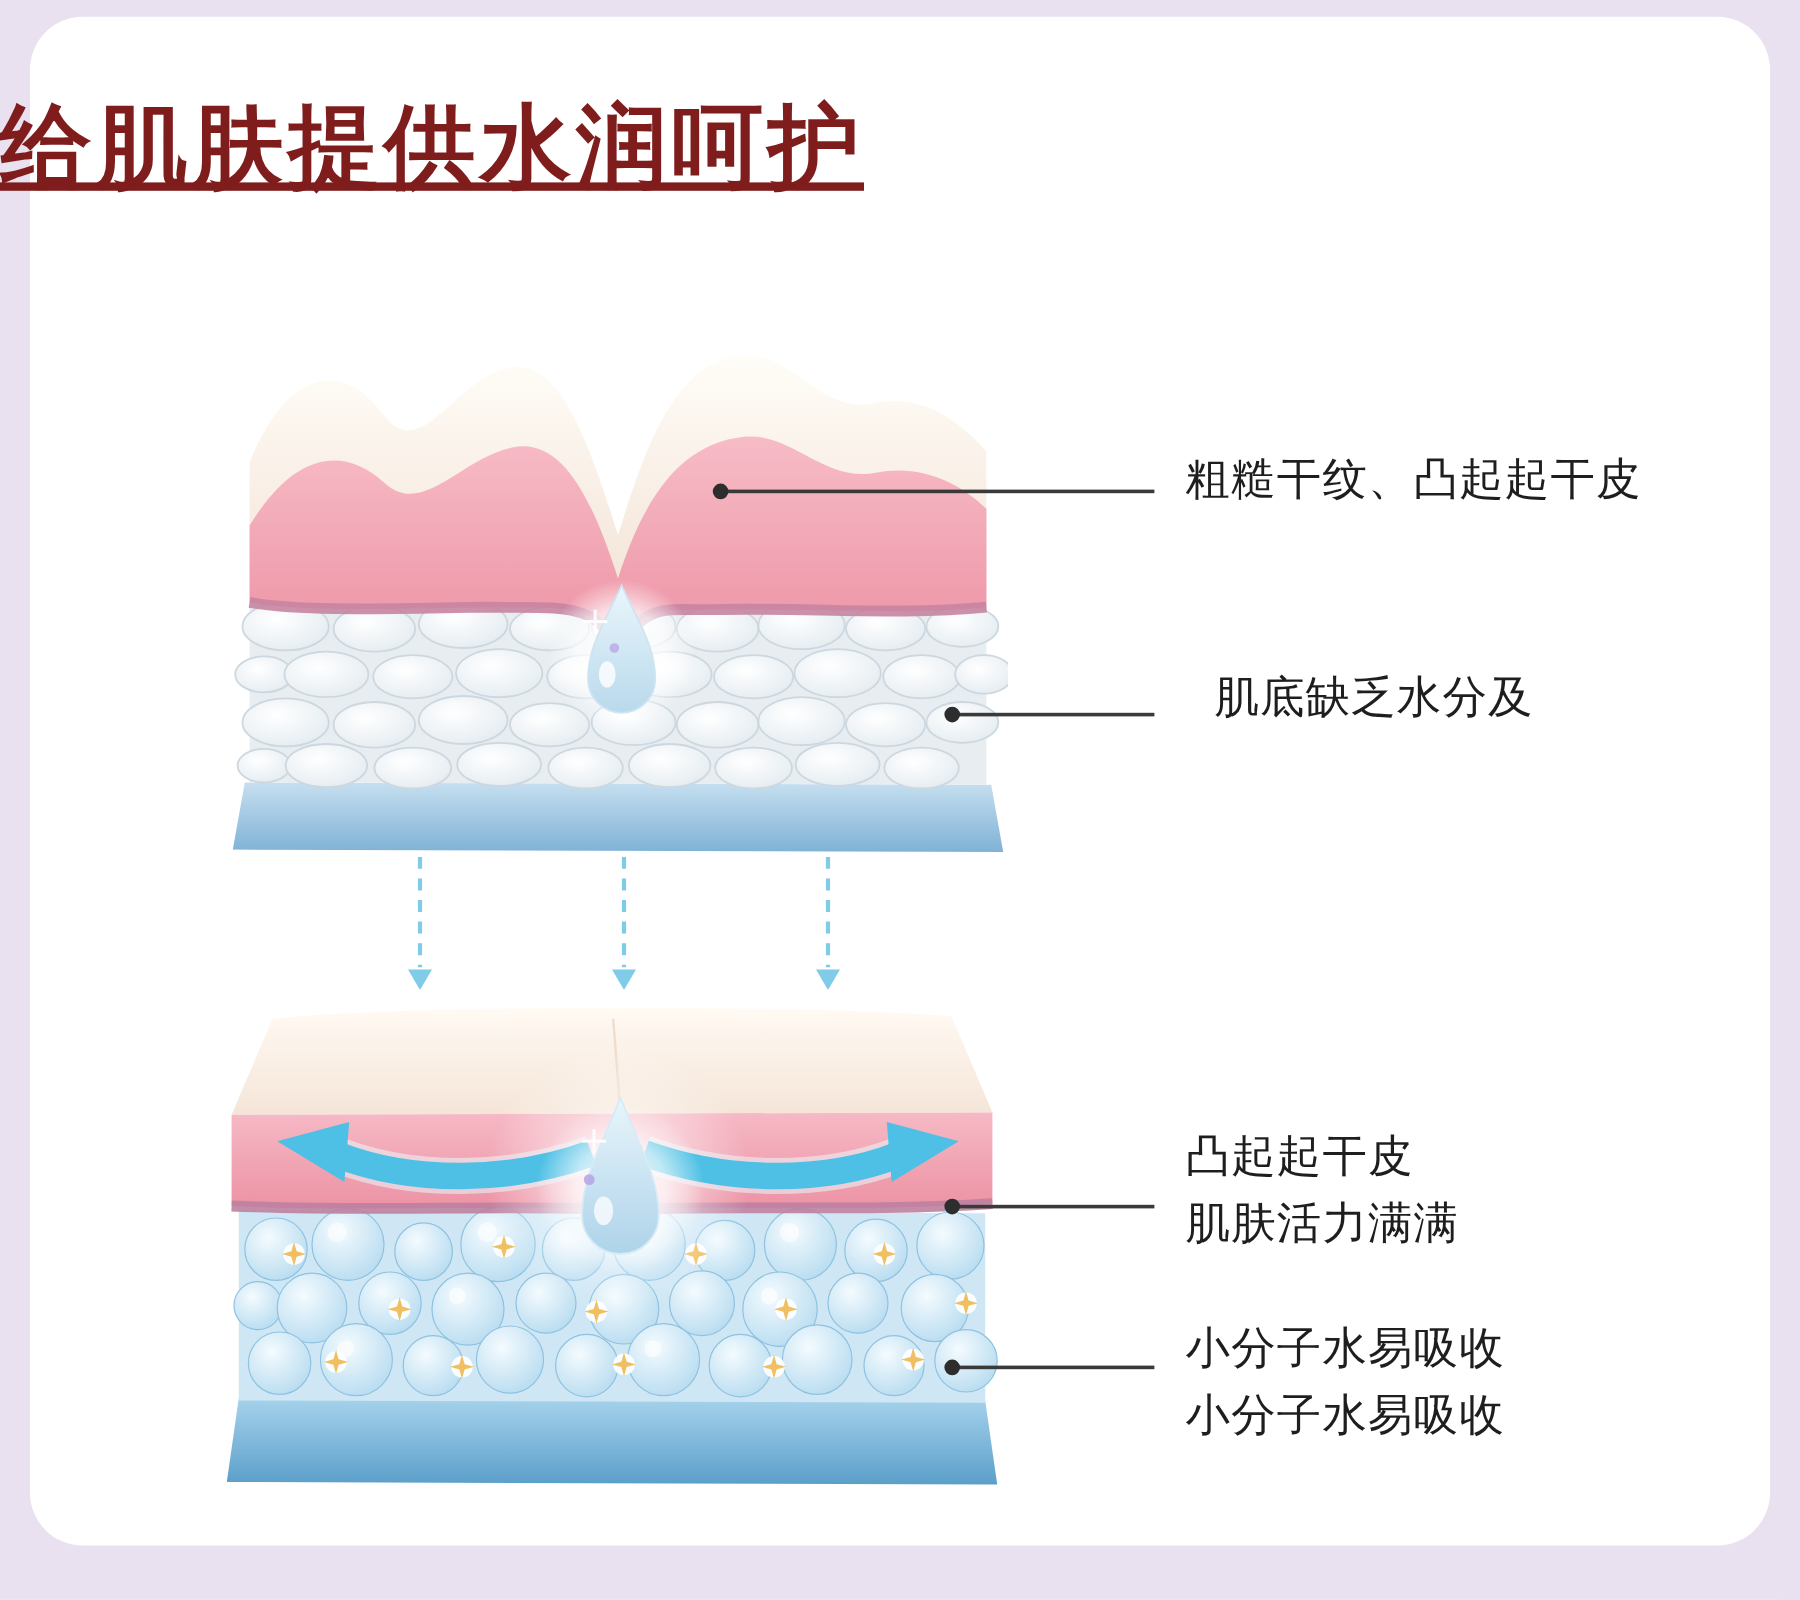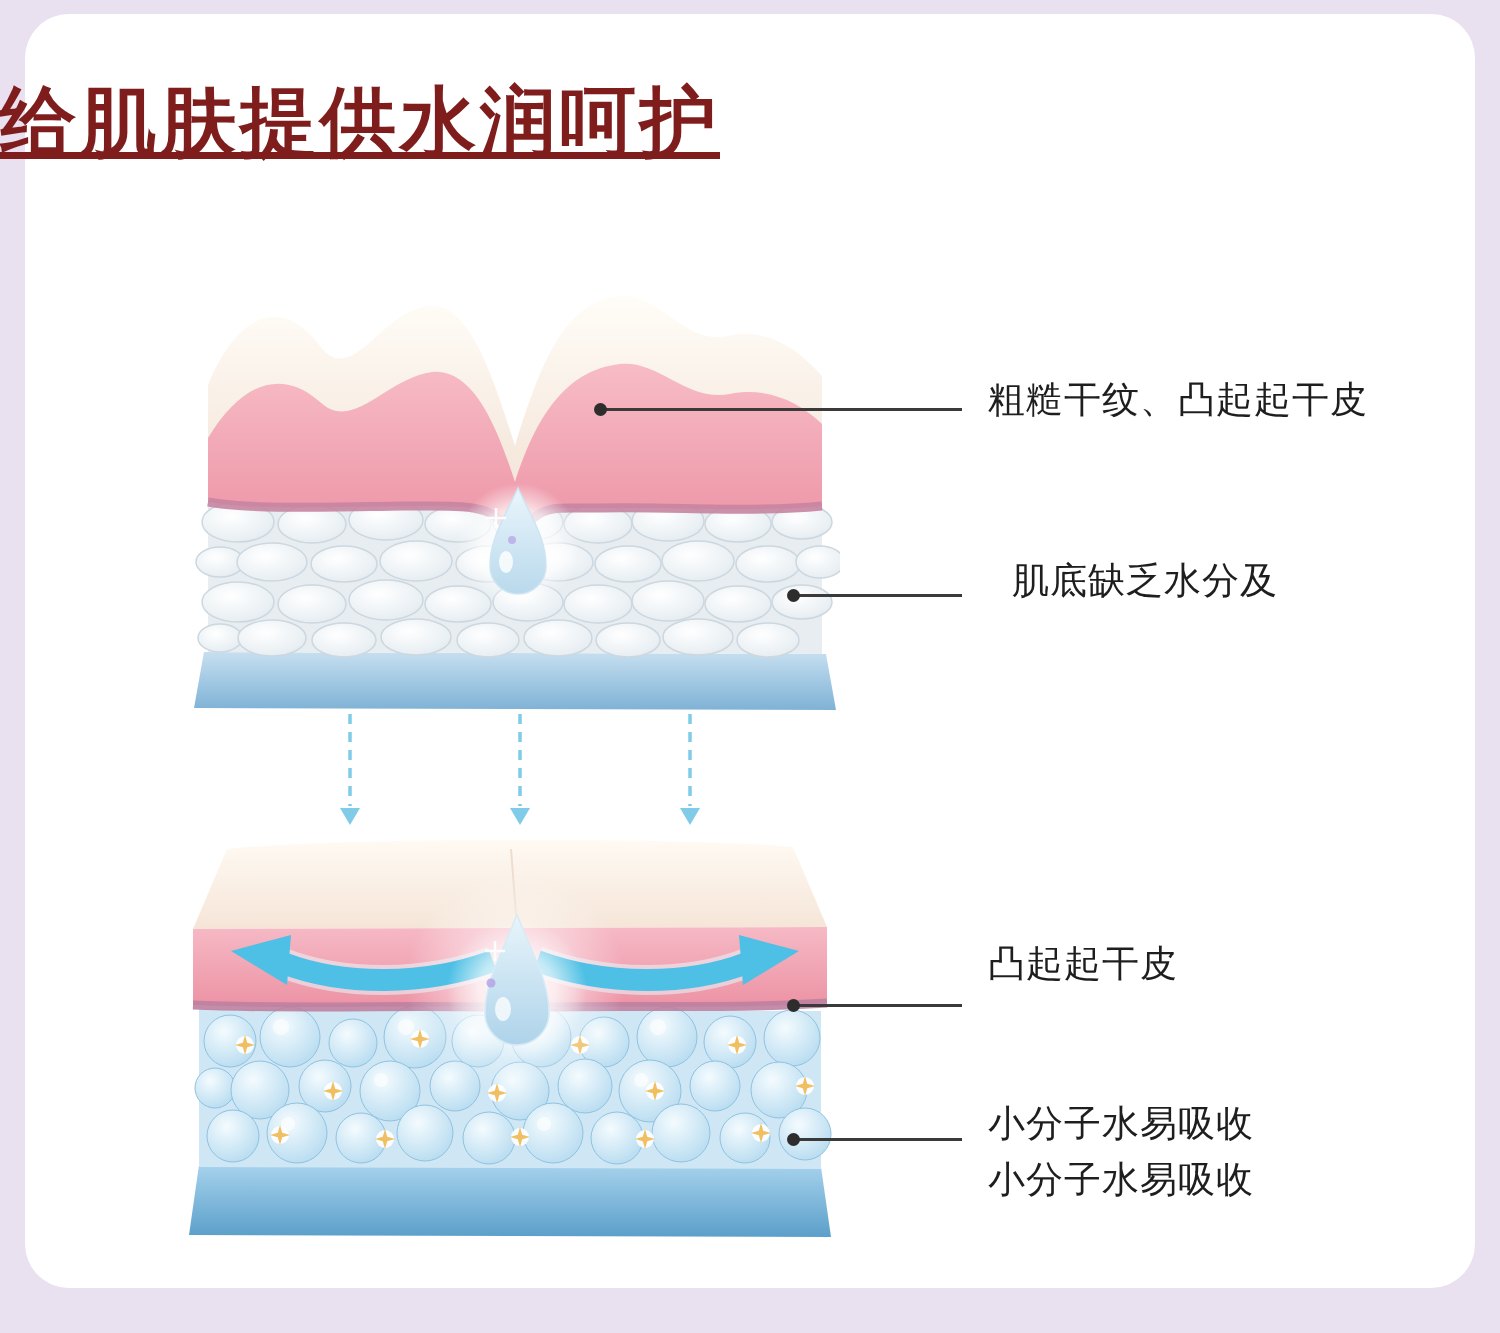--- a/index.html
+++ b/index.html
@@ -294,19 +294,20 @@
   </div>
 
   <div class="callout" style="left:988px;top:372px;">
     <div>粗糙干纹、凸起起干皮</div>
   </div>
   <div class="callout" style="left:1012px;top:553px;">
     <div>肌底缺乏水分及</div>
   </div>
   <div class="callout" style="left:988px;top:936px;">
     <div>凸起起干皮</div>
+    <div>肌肤活力满满</div>
   </div>
   <div class="callout" style="left:988px;top:1096px;">
     <div>小分子水易吸收</div>
     <div>小分子水易吸收</div>
   </div>
 
 </div>
 
 </body></html>

